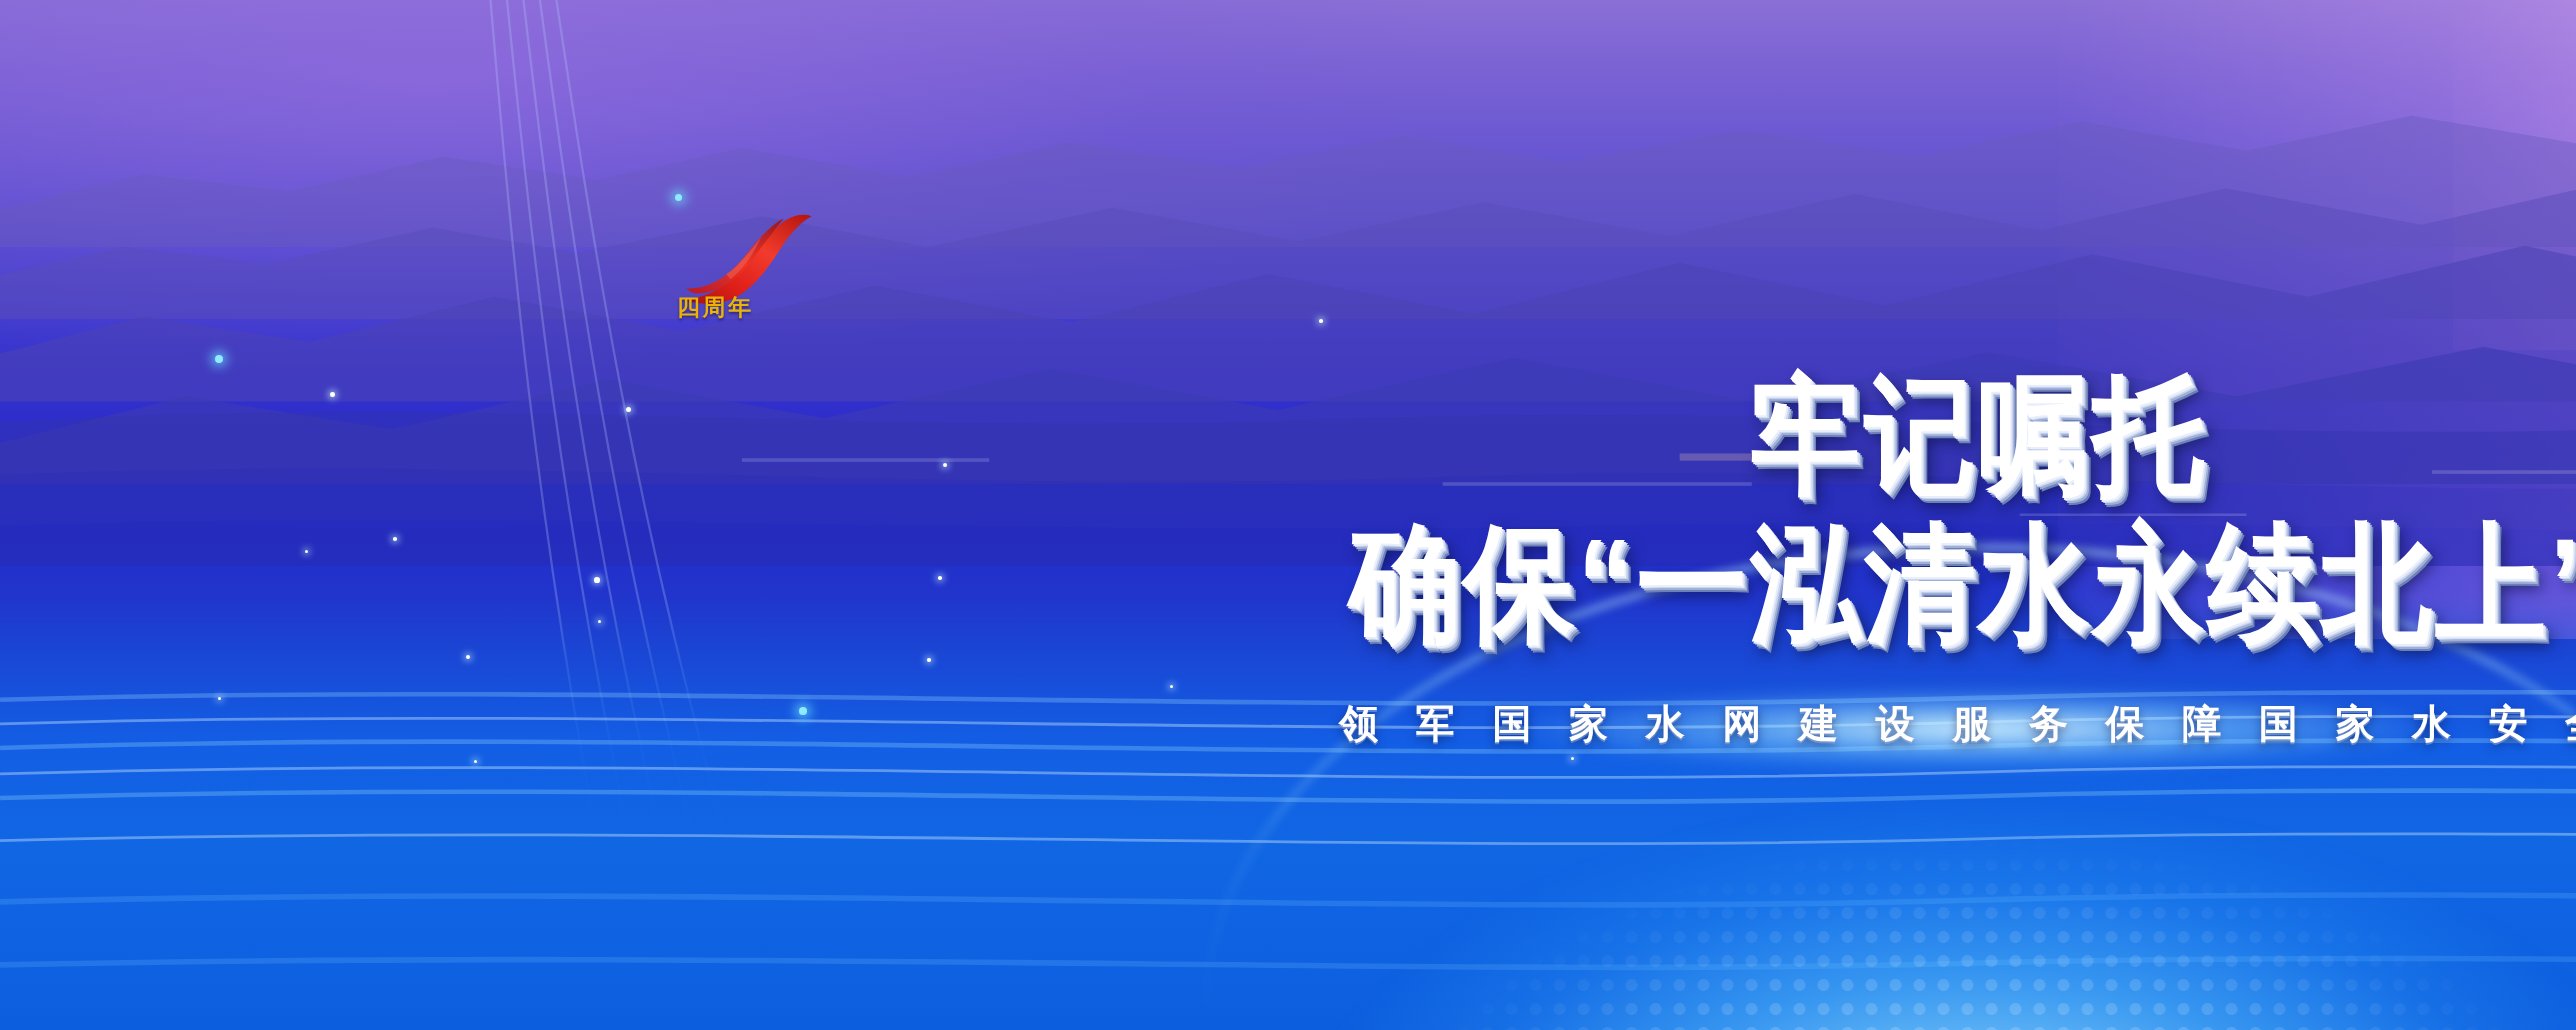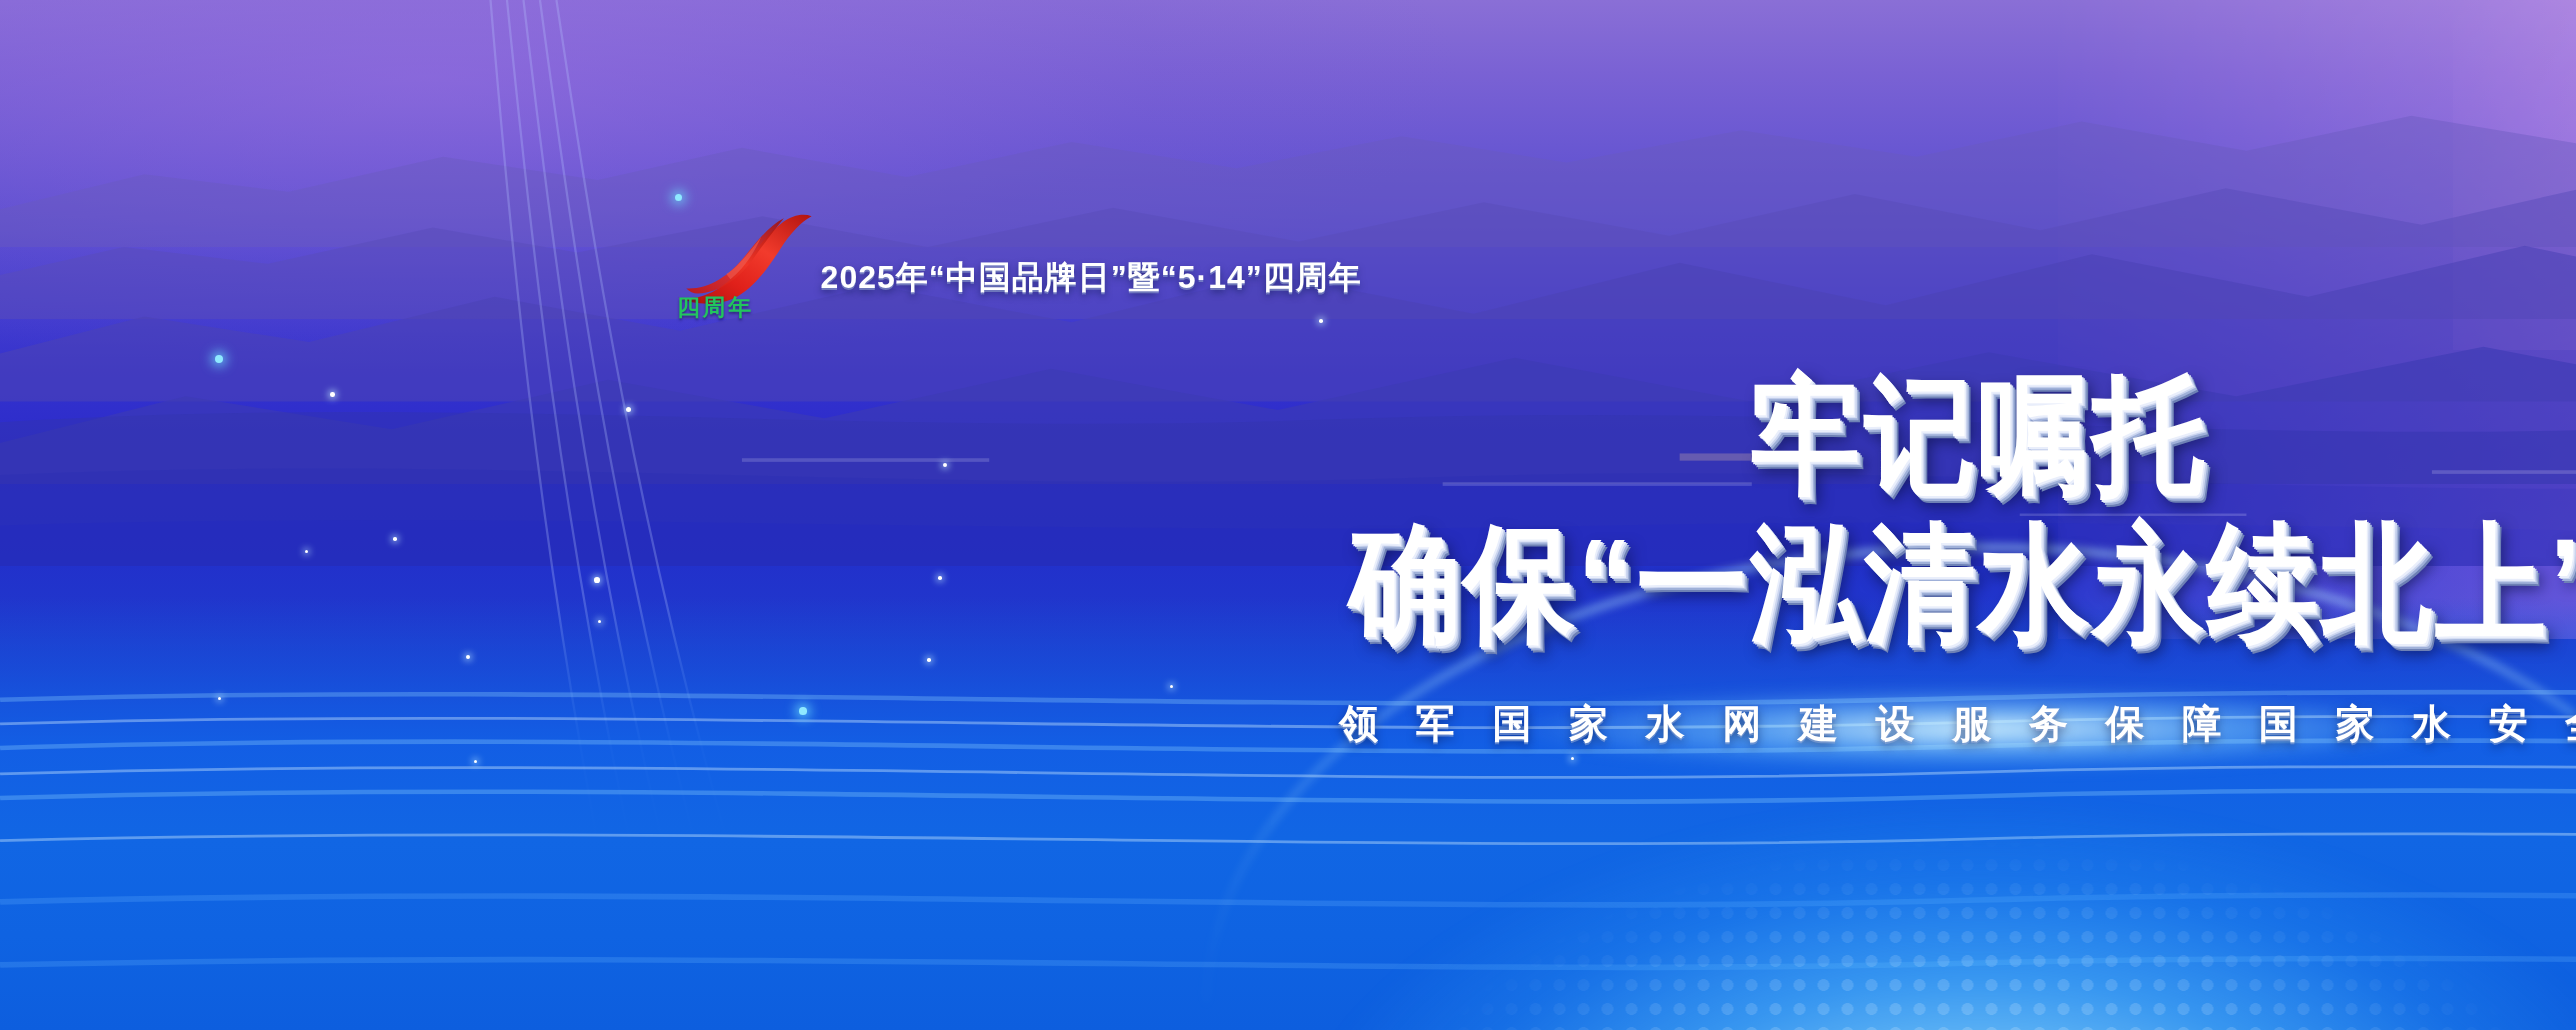--- a/index.html
+++ b/index.html
@@ -147,21 +147,21 @@
     font-size:96px;line-height:1;font-weight:bold;font-style:italic;
     letter-spacing:-4.1px;
     background:linear-gradient(172deg,#fff6dd 0%,#ffe9ae 18%,#f4cf7c 42%,#e9b455 60%,#f8dc9e 78%,#c9923c 100%);
     -webkit-background-clip:text;background-clip:text;color:transparent;
     text-shadow:0 2.6px 4.6px rgba(30,20,80,.55);
     white-space:nowrap;
   }
   .anni .sub{
     position:absolute;left:61px;top:92px;
     font-size:23px;font-weight:bold;letter-spacing:2.6px;
-    color:#22c55e;
+    color:#eab308;
     text-shadow:0 1.5px 2.6px rgba(20,20,70,.6);
     white-space:nowrap;
     text-align:center;
   }
   .eventline{
     position:relative;
     margin-left:19.6px;margin-bottom:29px;
     font-size:32px;font-weight:bold;letter-spacing:1px;
     color:#ffffff;white-space:nowrap;
     text-shadow:0 2.1px 0 rgba(150,170,210,.55), 0 3.6px 7.2px rgba(10,20,70,.55);
@@ -350,21 +350,20 @@
               </linearGradient>
             </defs>
             <path d="M2,168 C48,176 92,150 124,112 C152,78 176,44 206,22 C224,9 244,4 262,10 C240,22 220,44 202,72 C180,106 156,142 120,164 C86,184 40,184 2,168 Z" fill="url(#rib)"></path>
             <path d="M18,150 C62,152 100,126 130,90 C156,58 180,28 208,14 C190,36 170,62 150,90 C124,128 86,158 40,160 C32,160 24,156 18,150 Z" fill="url(#rib2)" opacity=".9"></path>
             <path d="M96,122 C120,108 142,78 164,50 C150,82 130,112 104,132 Z" fill="#ff6a55" opacity=".45"></path>
           </svg>
         </div>
         <div class="sub">四周年</div>
       </div>
 
-      <div class="eventline">2025年“中国品牌日”暨“5·14”四周年</div>
     </div>
 
     <div class="headline">
       <div class="hl hl1">牢记嘱托</div>
       <div class="hl hl2">确保“一泓清水永续北上”</div>
     </div>
 
     <div class="subtitle">领 军 国 家 水 网 建 设    服 务 保 障 国 家 水 安 全</div>
 
   </div>

